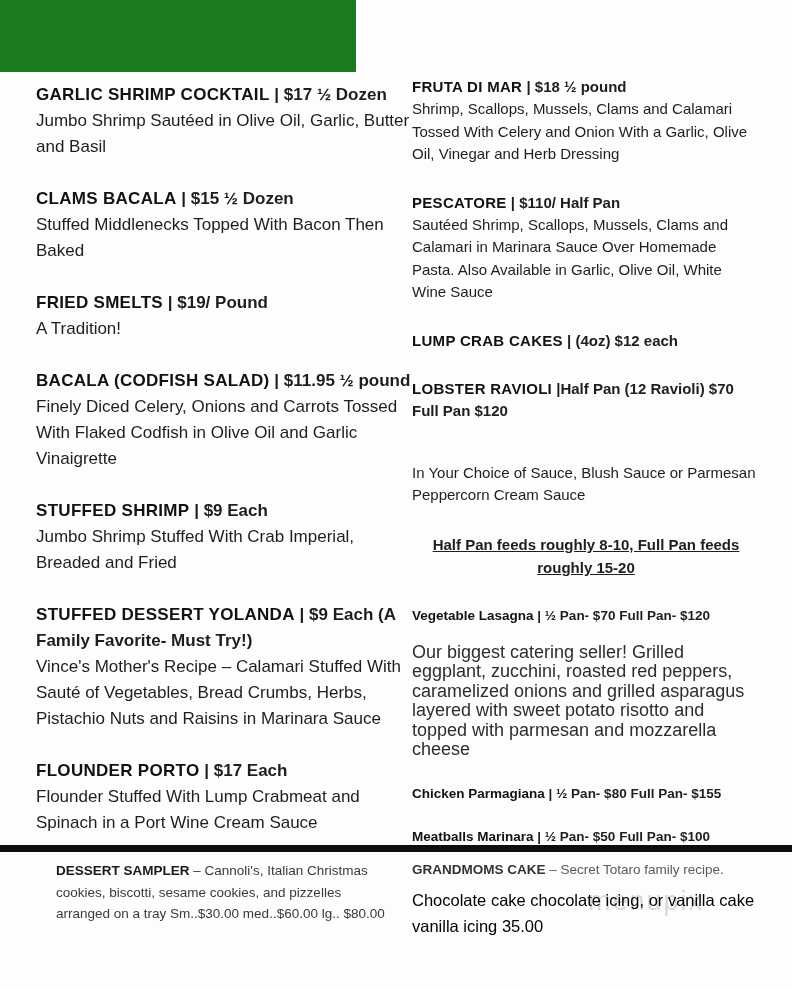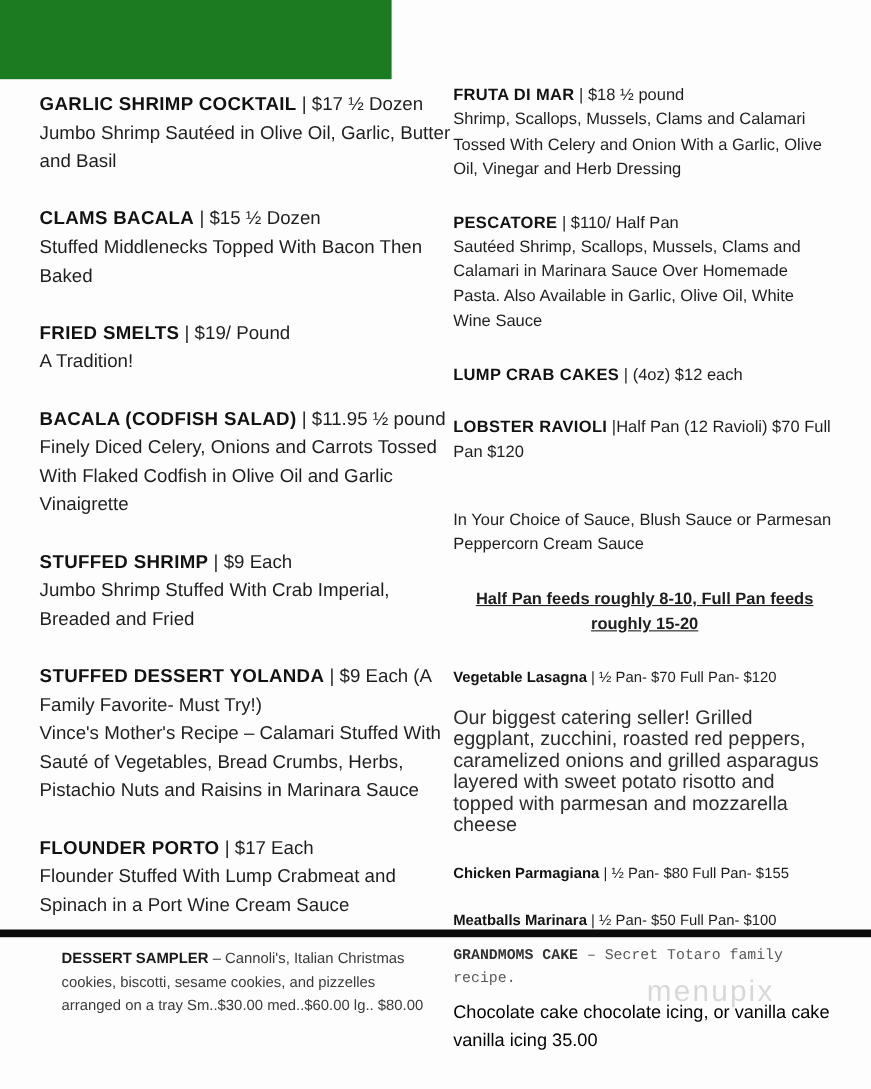--- a/index.html
+++ b/index.html
@@ -20,21 +20,21 @@
     position: absolute; left: 0; top: 845px;
     width: 792px; height: 7px;
     background: #0d0d0d;
   }
   .col-left {
     position: absolute; left: 36px; top: 82px; width: 386px;
     font-size: 17px; line-height: 26px;
   }
   .col-left .item { margin-bottom: 26px; }
   .item-title { font-weight: 700; color: #121212; letter-spacing: .3px; }
-  .item-price { font-weight: 400; color: #1e1e1e; }
+  .item-price { font-weight: 700; color: #1e1e1e; }
   .item-desc { color: #1e1e1e; }
 
   .col-right {
     position: absolute; left: 412px; top: 76px; width: 348px;
     font-size: 15px; line-height: 22.4px;
   }
   .col-right .item { margin-bottom: 26px; }
   .sauce-note { margin-bottom: 26px; margin-top: 39px; }
   .pan-note {
     font-weight: 700; text-decoration: underline; text-align: center;
@@ -45,21 +45,21 @@
   .c-desc { margin-top: 18px; font-size: 18px; line-height: 19.5px; color: #2d2d2d; }
 
   .footer-left {
     position: absolute; left: 56px; top: 860px; width: 330px;
     font-size: 13.5px; line-height: 21.5px; color: #3a3a3a; z-index: 2;
   }
   .f-title { font-weight: 700; color: #1a1a1a; }
   .footer-right {
     position: absolute; left: 412px; top: 860px; width: 352px; z-index: 2;
   }
-  .fr-head { font-size: 13.5px; line-height: 20.5px; color: #5a5a5a; font-family: Liberation Mono, monospace; }
+  .fr-head { font-size: 13.5px; line-height: 20.5px; color: #5a5a5a; }
   .fr-head .f-title { color: #333; }
   .fr-big { margin-top: 6px; font-size: 16.5px; line-height: 26px; color: #000000; }
   .watermark {
     position: absolute; left: 588px; top: 886px; z-index: 1;
     font-size: 27px; letter-spacing: 2px; color: rgba(0,0,0,0.15);
   }
 </style>
 </head>
 <body>
 

